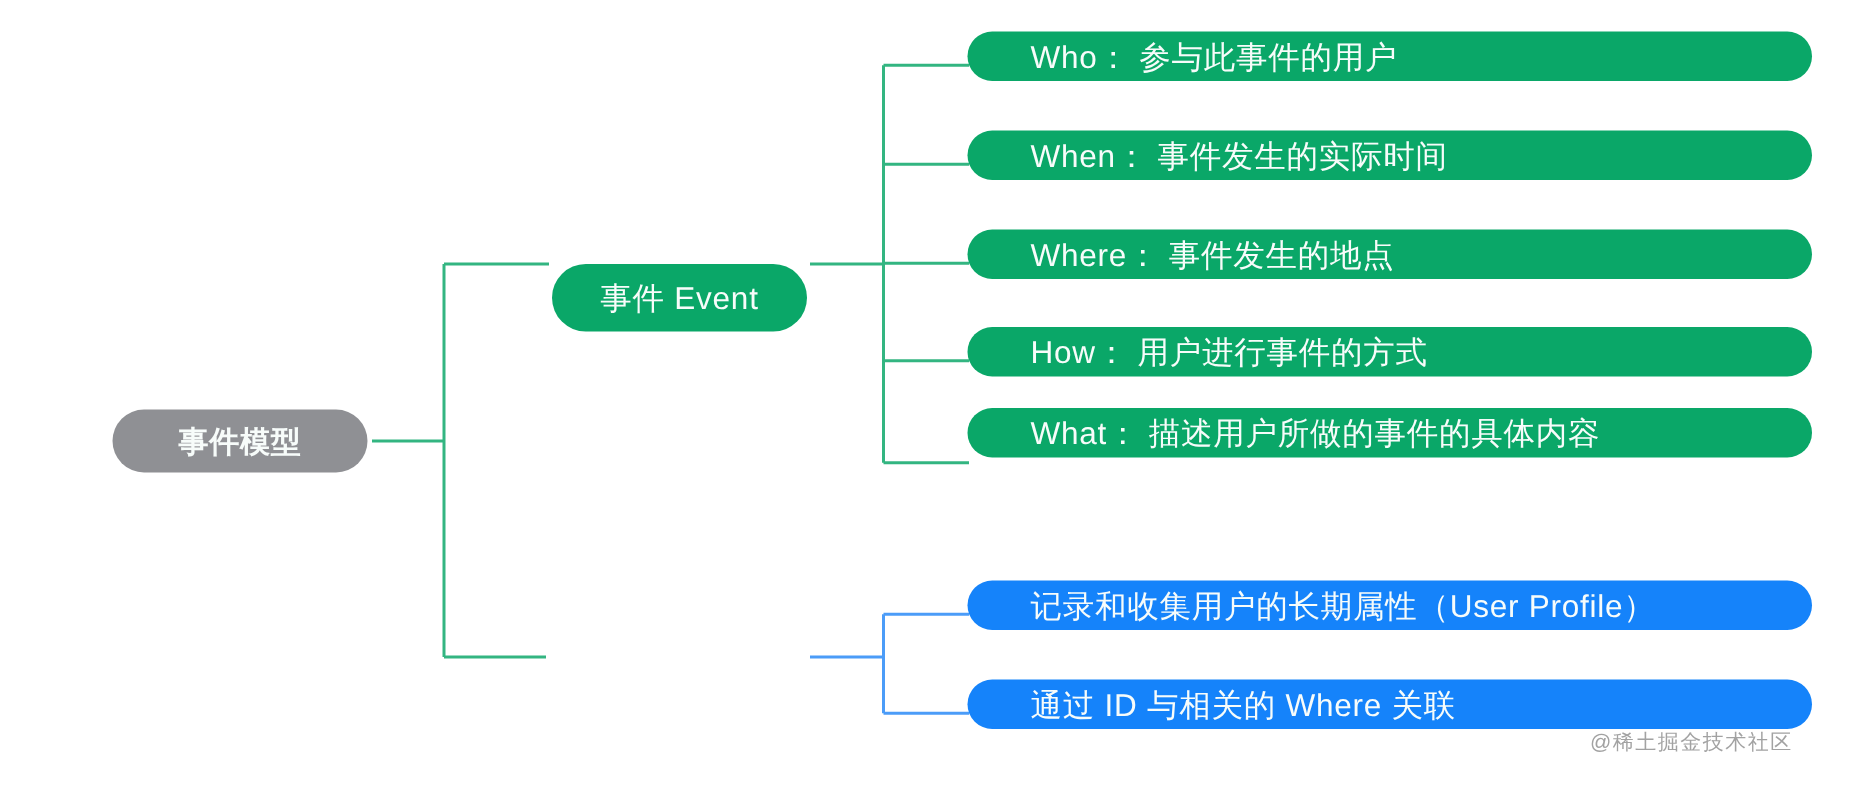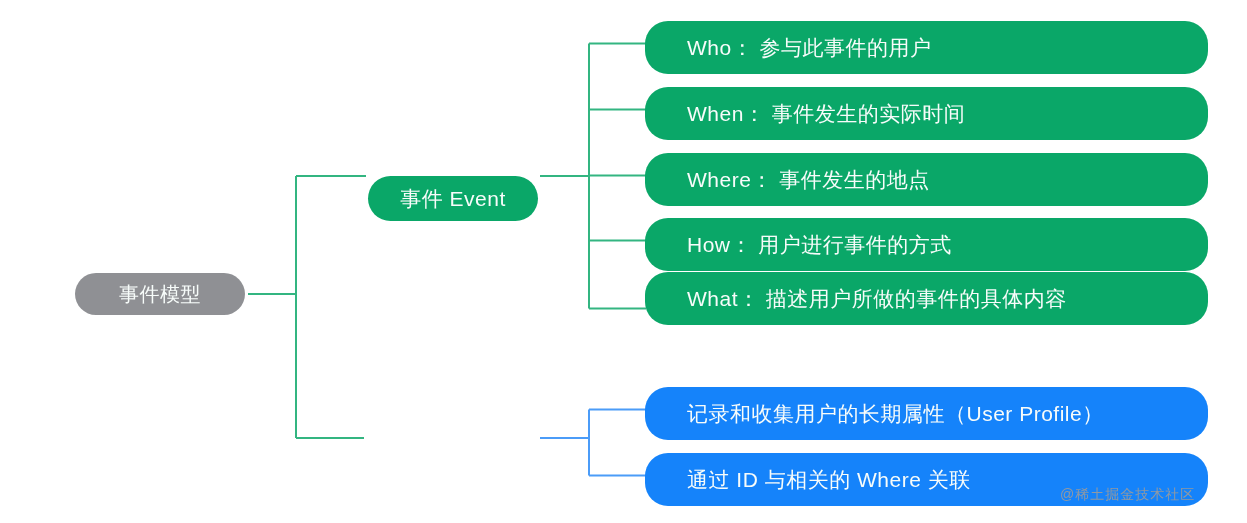--- a/index.html
+++ b/index.html
@@ -21,27 +21,27 @@
     display:flex;align-items:center;justify-content:center;
     color:var(--text-white);
     border-radius:23px;
     font-size:21px;
     letter-spacing:0.5px;
     white-space:nowrap;
     cursor:default;
   }
   .node.root{
     left:75px;top:273px;width:170px;height:42px;
-    background:var(--gray);font-size:20px;
+    background:var(--gray);font-size:20px;font-weight:bold;
   }
   .node.branch{width:170px;height:45px;}
   .node.branch.green{left:368px;top:154px;background:var(--green);margin-top:22px;}
   .node.branch.blue{left:368px;top:416px;background:var(--blue);}
   .node.child{
-    left:645px;width:563px;height:53px;
+    left:645px;width:563px;height:33px;
     justify-content:flex-start;
     padding-left:42px;
   }
   .node.child.green{background:var(--green);}
   .node.child.blue{background:var(--blue);}
   .c-who{top:21px;}
   .c-when{top:87px;}
   .c-where{top:153px;}
   .c-how{top:218px;}
   .c-what{top:272px;}

